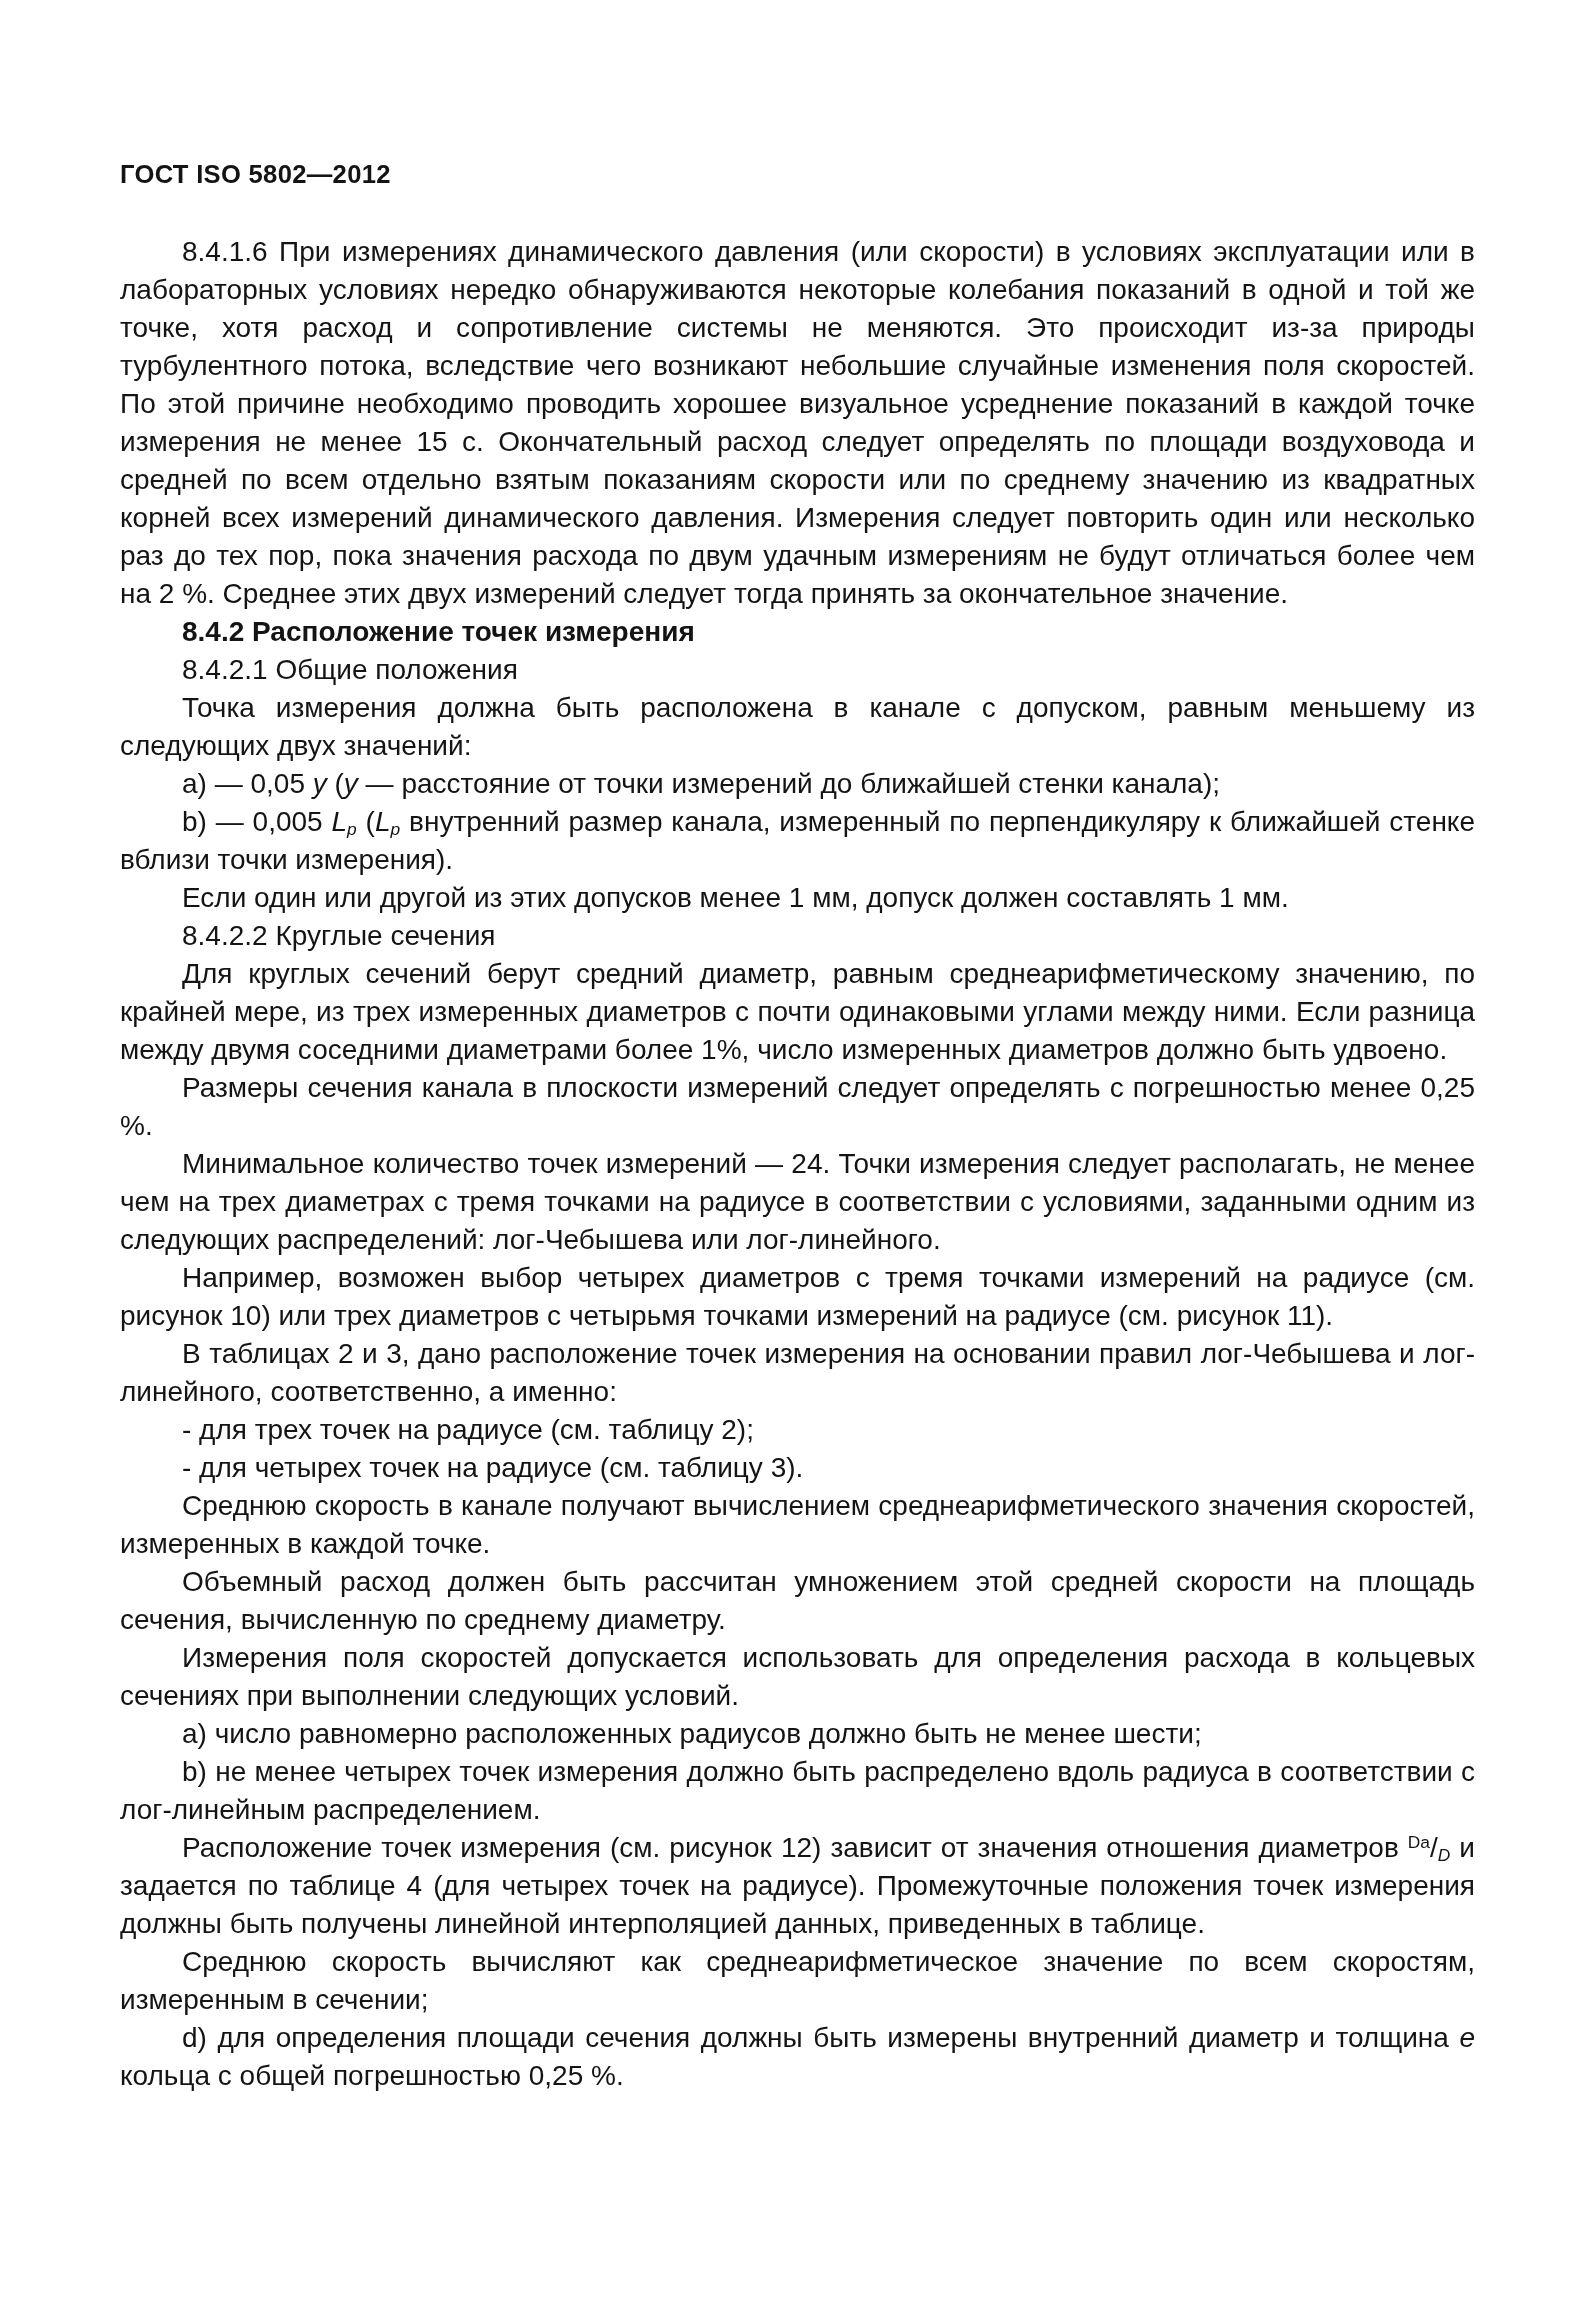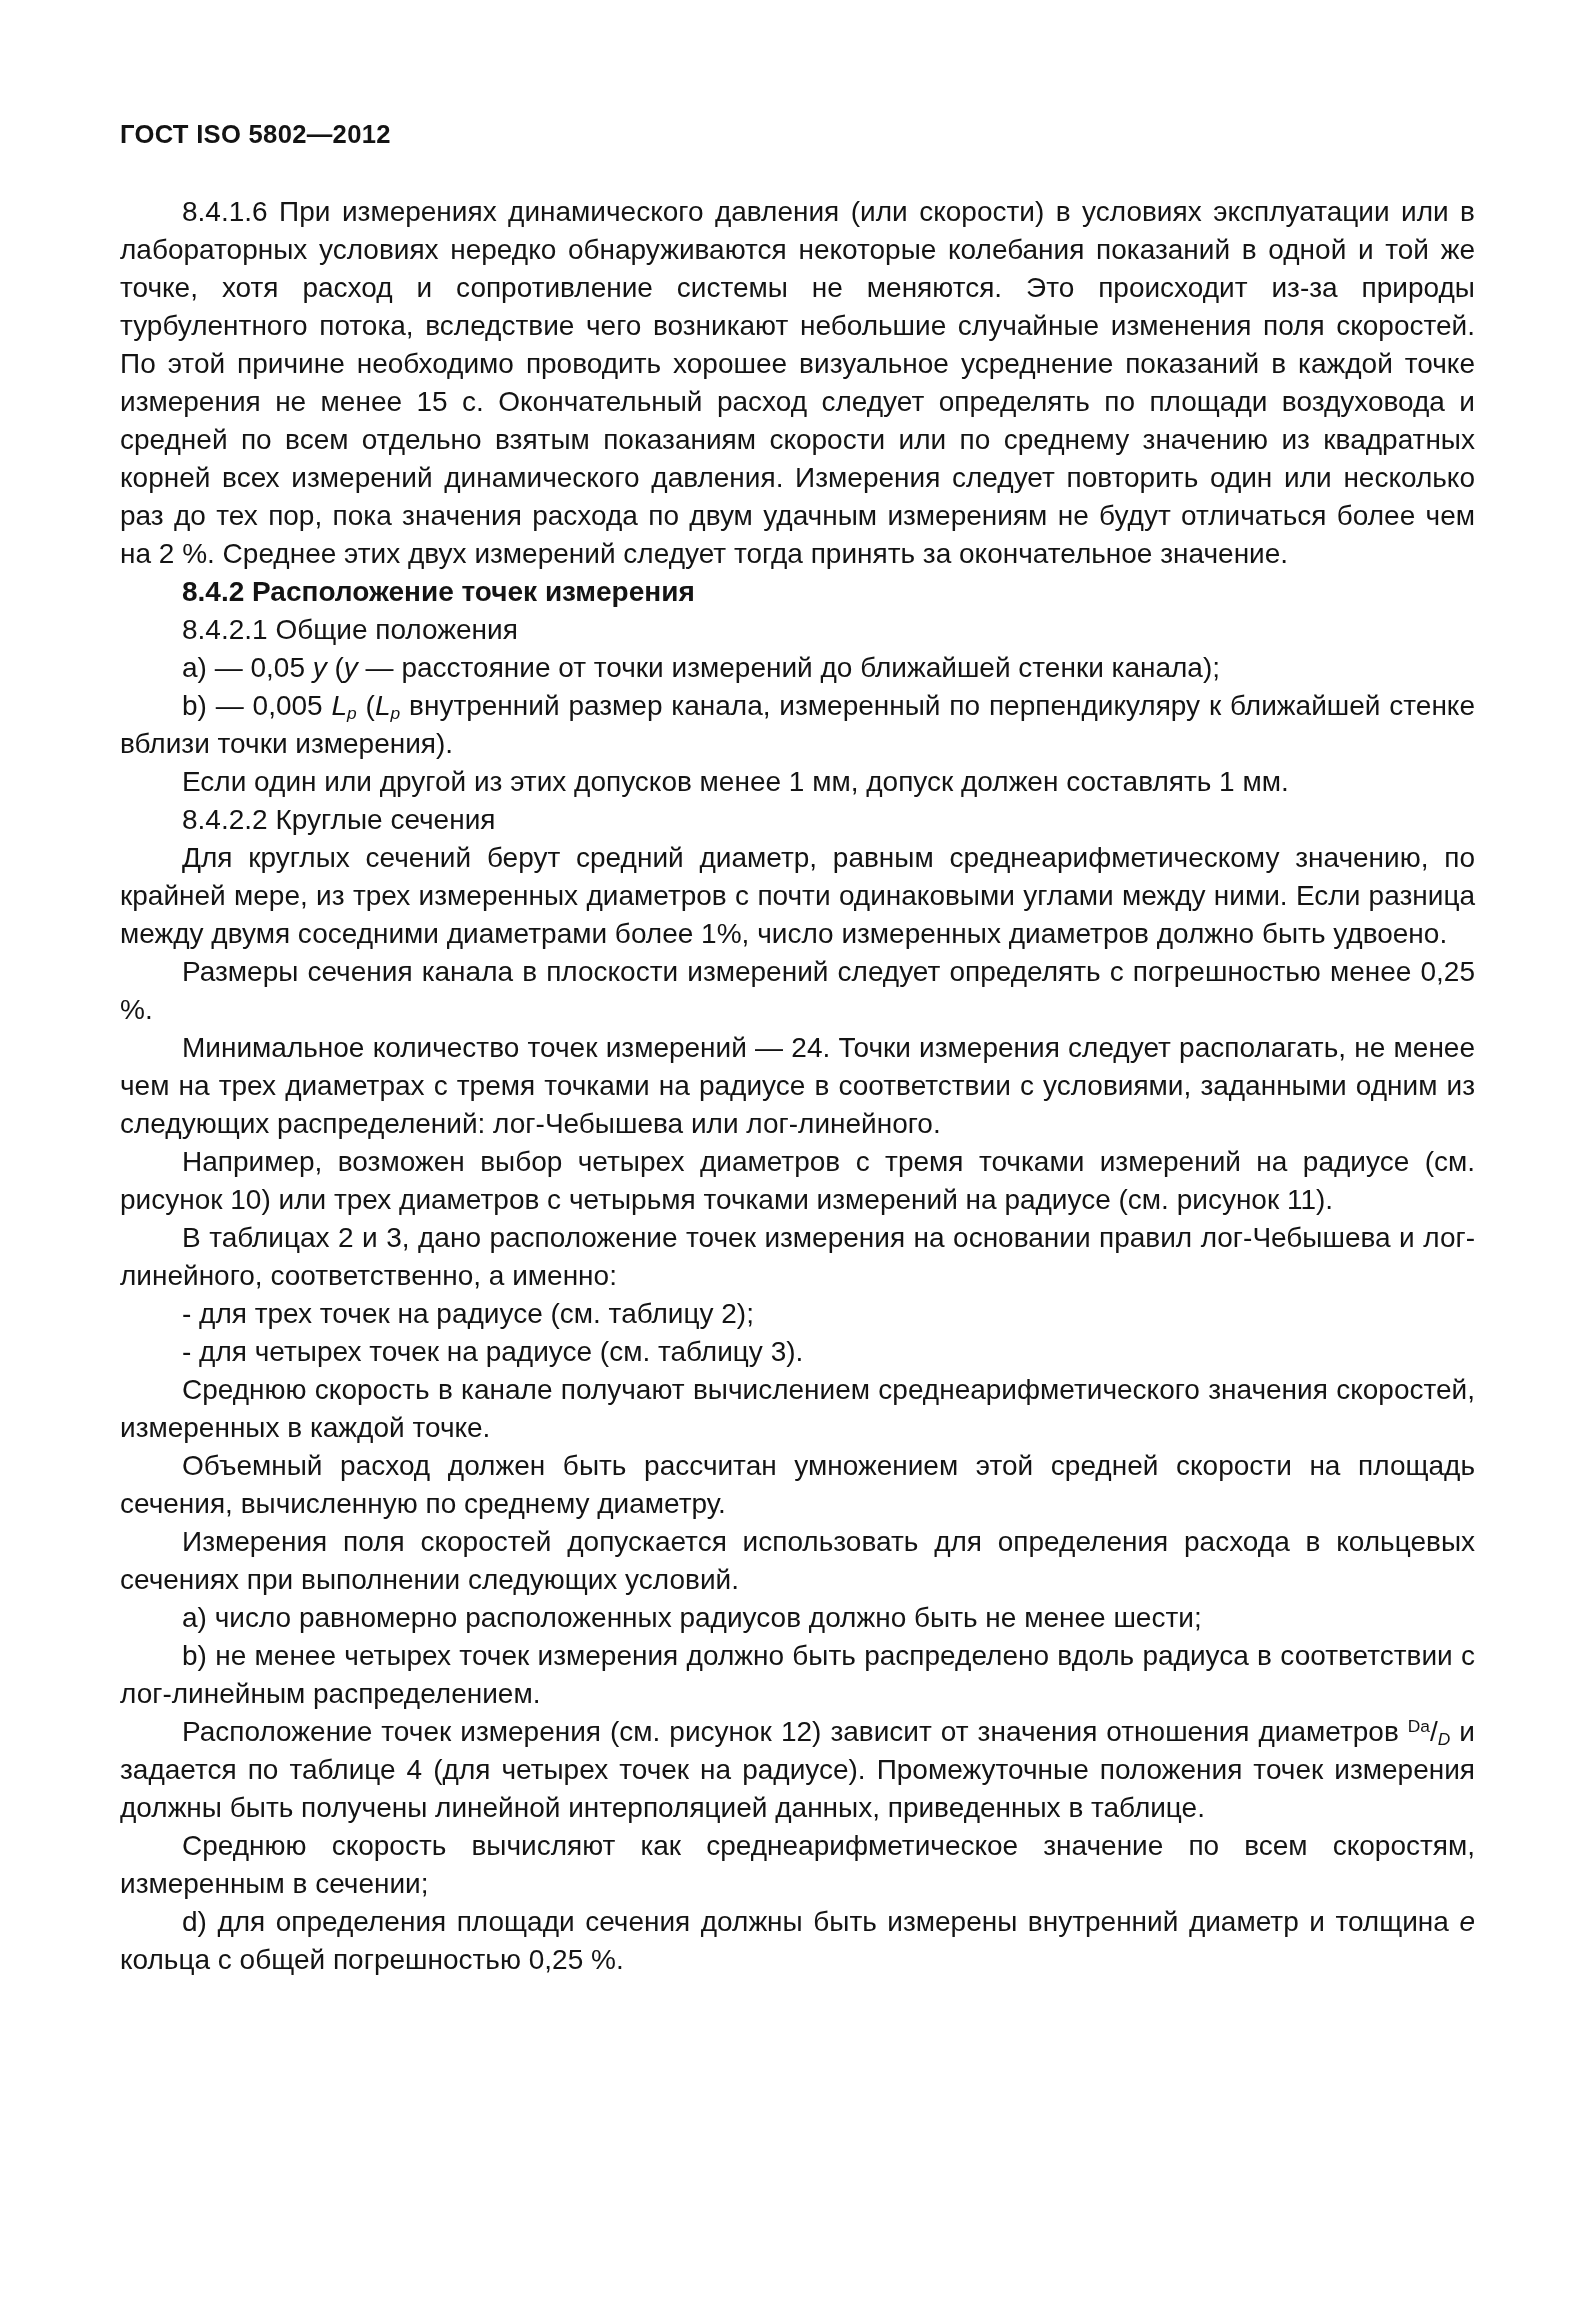--- a/index.html
+++ b/index.html
@@ -12,20 +12,21 @@
     font-family: "Liberation Sans", "DejaVu Sans", sans-serif;
     color: #141414;
   }
   .page {
     position: relative;
     width: 1591px;
     height: 2065px;
     padding: 120px 116px 0 120px;
     overflow: hidden;
     background: #ffffff;
+    margin-top: 40px;
   }
   .doc-header {
     font-size: 25.6px;
     font-weight: 700;
     letter-spacing: 0.3px;
   }
   .content { margin-top: 44px; }
   .para {
     margin: 0;
     font-size: 28px;
@@ -61,20 +62,21 @@
   <div class="doc-header">ГОСТ ISO 5802—2012</div>
 
   <div class="content">
 
     <p class="para">8.4.1.6 При измерениях динамического давления (или скорости) в условиях эксплуатации или в лабораторных условиях нередко обнаруживаются некоторые колебания показаний в одной и той же точке, хотя расход и сопротивление системы не меняются. Это происходит из-за природы турбулентного потока, вследствие чего возникают небольшие случайные изменения поля скоростей. По этой причине необходимо проводить хорошее визуальное усреднение показаний в каждой точке измерения не менее 15 с. Окончательный расход следует определять по площади воздуховода и средней по всем отдельно взятым показаниям скорости или по среднему значению из квадратных корней всех измерений динамического давления. Измерения следует повторить один или несколько раз до тех пор, пока значения расхода по двум удачным измерениям не будут отличаться более чем на 2 %. Среднее этих двух измерений следует тогда принять за окончательное значение.</p>
 
     <p class="para bold">8.4.2 Расположение точек измерения</p>
 
     <p class="para">8.4.2.1 Общие положения</p>
 
+    <p class="para">Точка измерения должна быть расположена в канале с допуском, равным меньшему из следующих двух значений:</p>
 
     <p class="para"><span>a) — 0,05 </span><span class="ital">y</span><span> (</span><span class="ital">y</span><span> — расстояние от точки измерений до ближайшей стенки канала);</span></p>
 
     <p class="para"><span>b) — 0,005 </span><span class="ital">L</span><span class="sub">p</span><span> (</span><span class="ital">L</span><span class="sub">p</span><span> внутренний размер канала, измеренный по перпендикуляру к ближайшей стенке вблизи точки измерения).</span></p>
 
     <p class="para">Если один или другой из этих допусков менее 1 мм, допуск должен составлять 1 мм.</p>
 
     <p class="para">8.4.2.2 Круглые сечения</p>
 
     <p class="para">Для круглых сечений берут средний диаметр, равным среднеарифметическому значению, по крайней мере, из трех измеренных диаметров с почти одинаковыми углами между ними. Если разница между двумя соседними диаметрами более 1%, число измеренных диаметров должно быть удвоено.</p>

